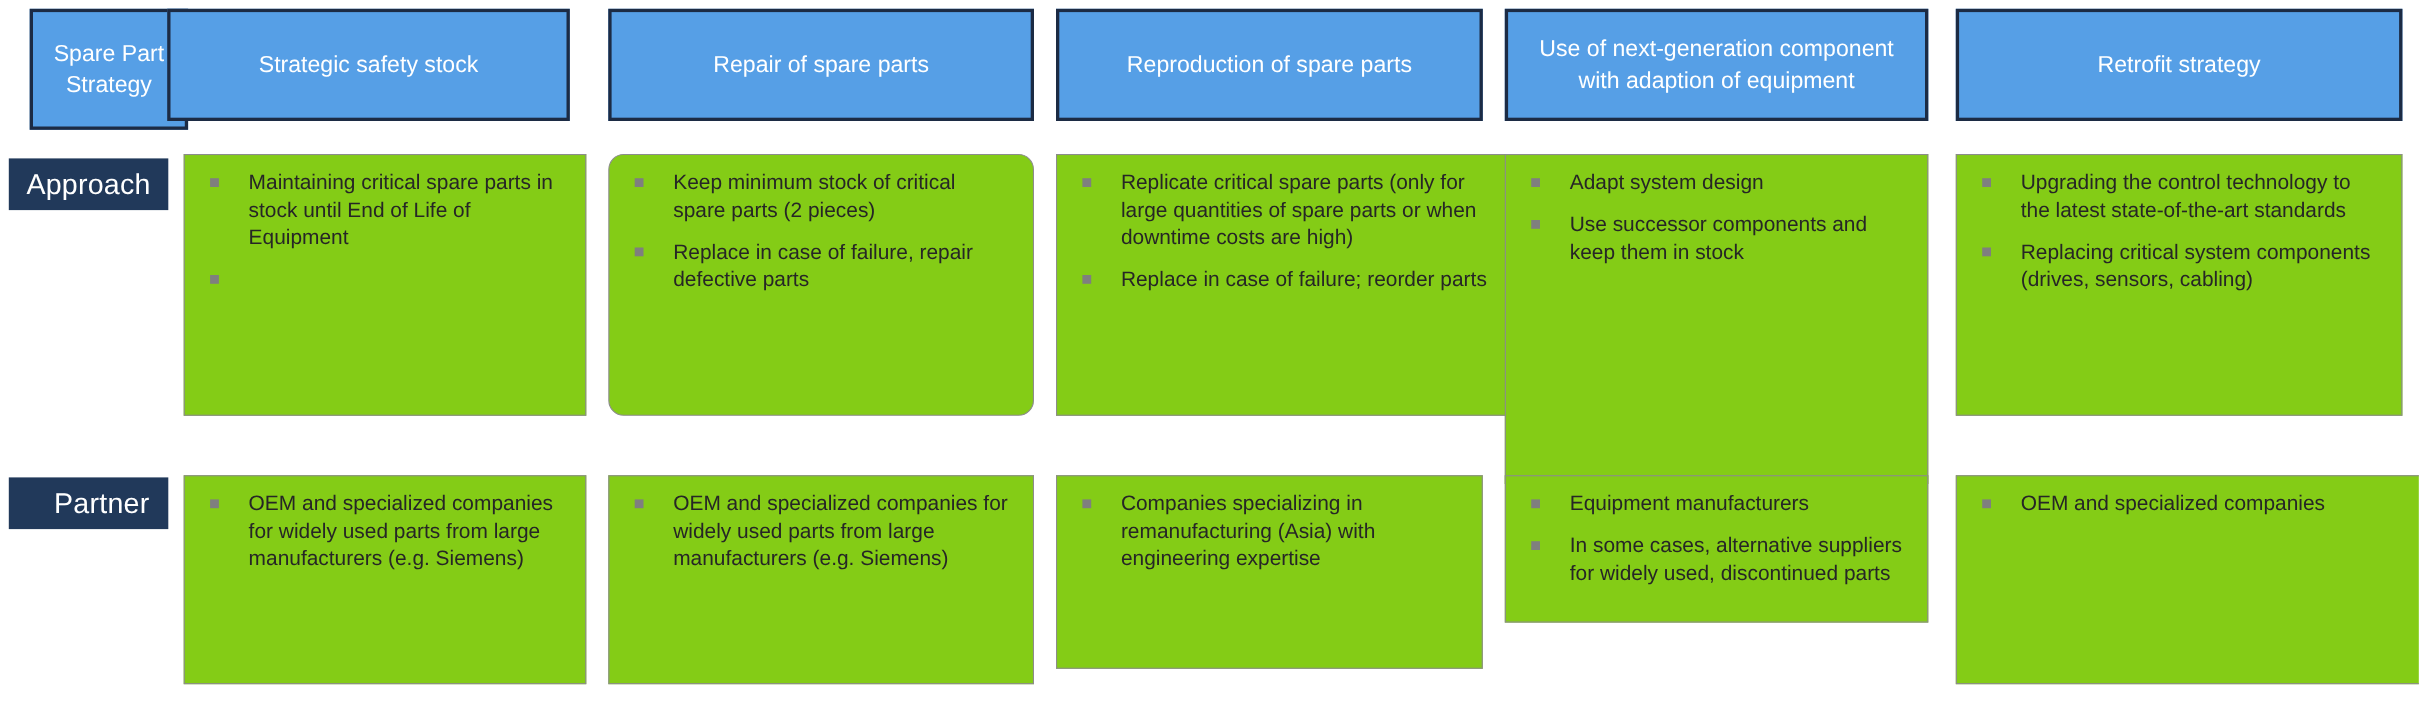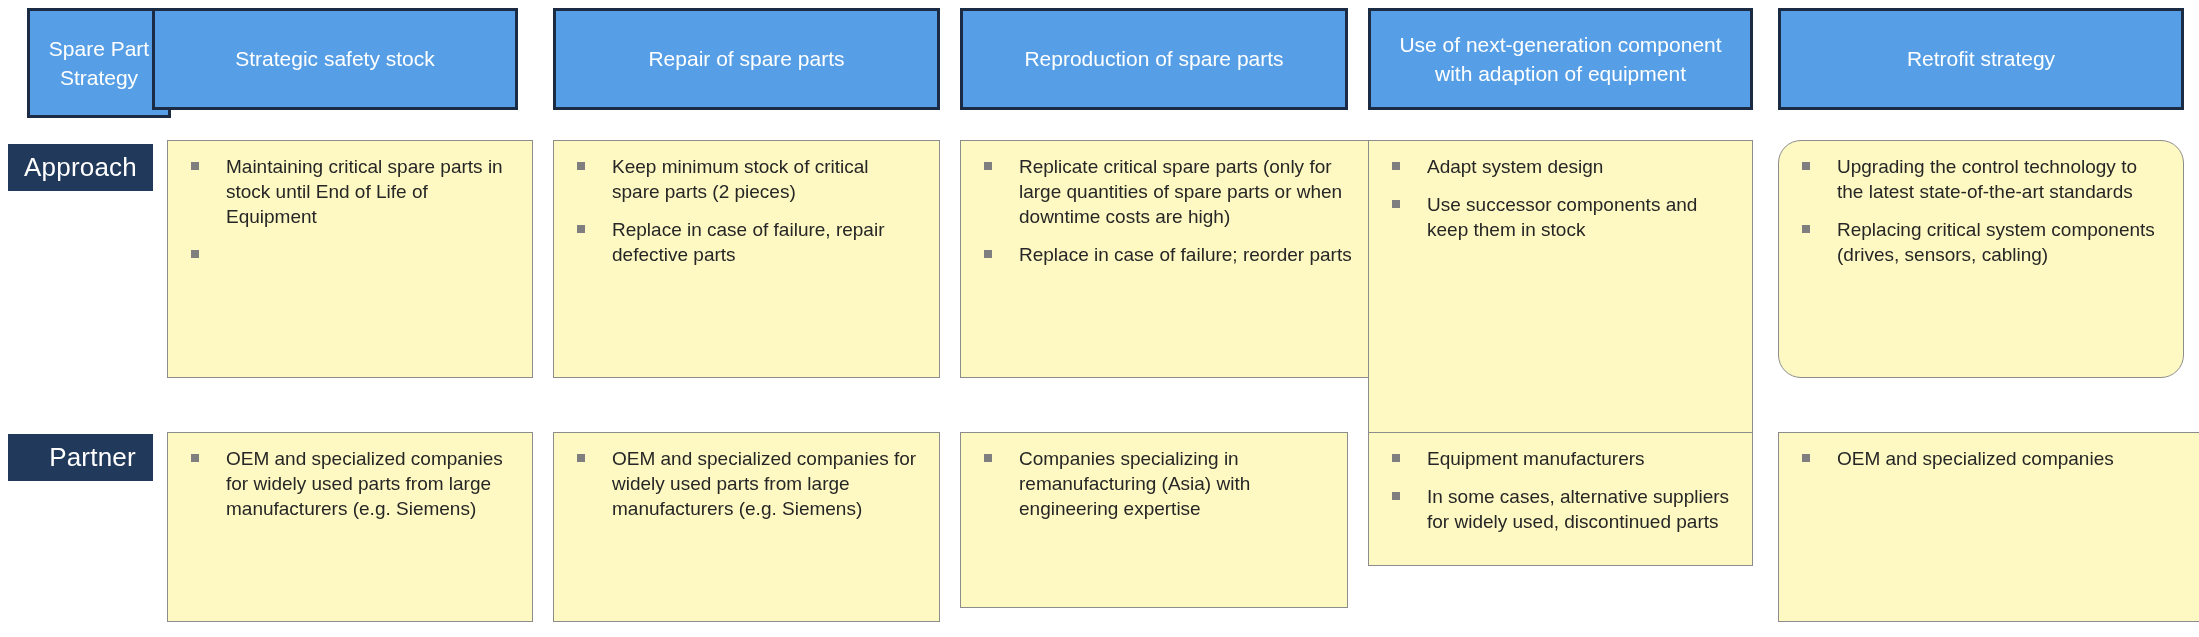--- a/index.html
+++ b/index.html
@@ -25,21 +25,21 @@
   .col-header{top:8px;height:102px;font-size:21px;line-height:1.4;padding:0 20px;}
 
   .row-label{
     position:absolute;left:8px;width:145px;height:47px;box-sizing:border-box;
     background:var(--label-navy);color:#fff;
     display:flex;align-items:center;justify-content:center;
     font-size:26px;letter-spacing:0.2px;
   }
 
   .content-box{
-    position:absolute;box-sizing:border-box;background:#fef9c3;
+    position:absolute;box-sizing:border-box;background:#84cc16;
     border:1px solid var(--content-border);
     padding:13px 18px 6px 23px;overflow:hidden;
   }
   .bullet{display:flex;margin-bottom:13px;}
   .marker{flex:0 0 8px;width:8px;height:8px;background:var(--bullet);margin-top:8px;}
   .bullet-text{margin-left:27px;font-size:19px;line-height:1.32;color:var(--text);}
 </style>
 </head>
 <body>
 
@@ -65,21 +65,21 @@
       </div>
       <div class="content-box" style="left: 167px; width: 366px; top: 432px; height: 190px;">
         <div class="bullet">
           <span class="marker"></span>
           <span class="bullet-text">OEM and specialized companies for widely used parts from large manufacturers (e.g. Siemens)</span>
         </div>
       </div>
       <div class="blue-box col-header" style="left: 553px; width: 387px;">
         <span>Repair of spare parts</span>
       </div>
-      <div class="content-box" style="left: 553px; width: 387px; top: 140px; height: 238px;">
+      <div class="content-box" style="left: 553px; width: 387px; top: 140px; height: 238px; border-radius: 14px;">
         <div class="bullet">
           <span class="marker"></span>
           <span class="bullet-text">Keep minimum stock of critical spare parts (2 pieces)</span>
         </div>
         <div class="bullet">
           <span class="marker"></span>
           <span class="bullet-text">Replace in case of failure, repair defective parts</span>
         </div>
       </div>
       <div class="content-box" style="left: 553px; width: 387px; top: 432px; height: 190px;">
@@ -126,21 +126,21 @@
           <span class="bullet-text">Equipment manufacturers</span>
         </div>
         <div class="bullet">
           <span class="marker"></span>
           <span class="bullet-text">In some cases, alternative suppliers for widely used, discontinued parts</span>
         </div>
       </div>
       <div class="blue-box col-header" style="left: 1778px; width: 406px;">
         <span>Retrofit strategy</span>
       </div>
-      <div class="content-box" style="left: 1778px; width: 406px; top: 140px; height: 238px; border-radius: 23px;">
+      <div class="content-box" style="left: 1778px; width: 406px; top: 140px; height: 238px;">
         <div class="bullet">
           <span class="marker"></span>
           <span class="bullet-text">Upgrading the control technology to the latest state-of-the-art standards</span>
         </div>
         <div class="bullet">
           <span class="marker"></span>
           <span class="bullet-text">Replacing critical system components (drives, sensors, cabling)</span>
         </div>
       </div>
       <div class="content-box" style="left: 1778px; width: 476px; top: 432px; height: 190px;">

